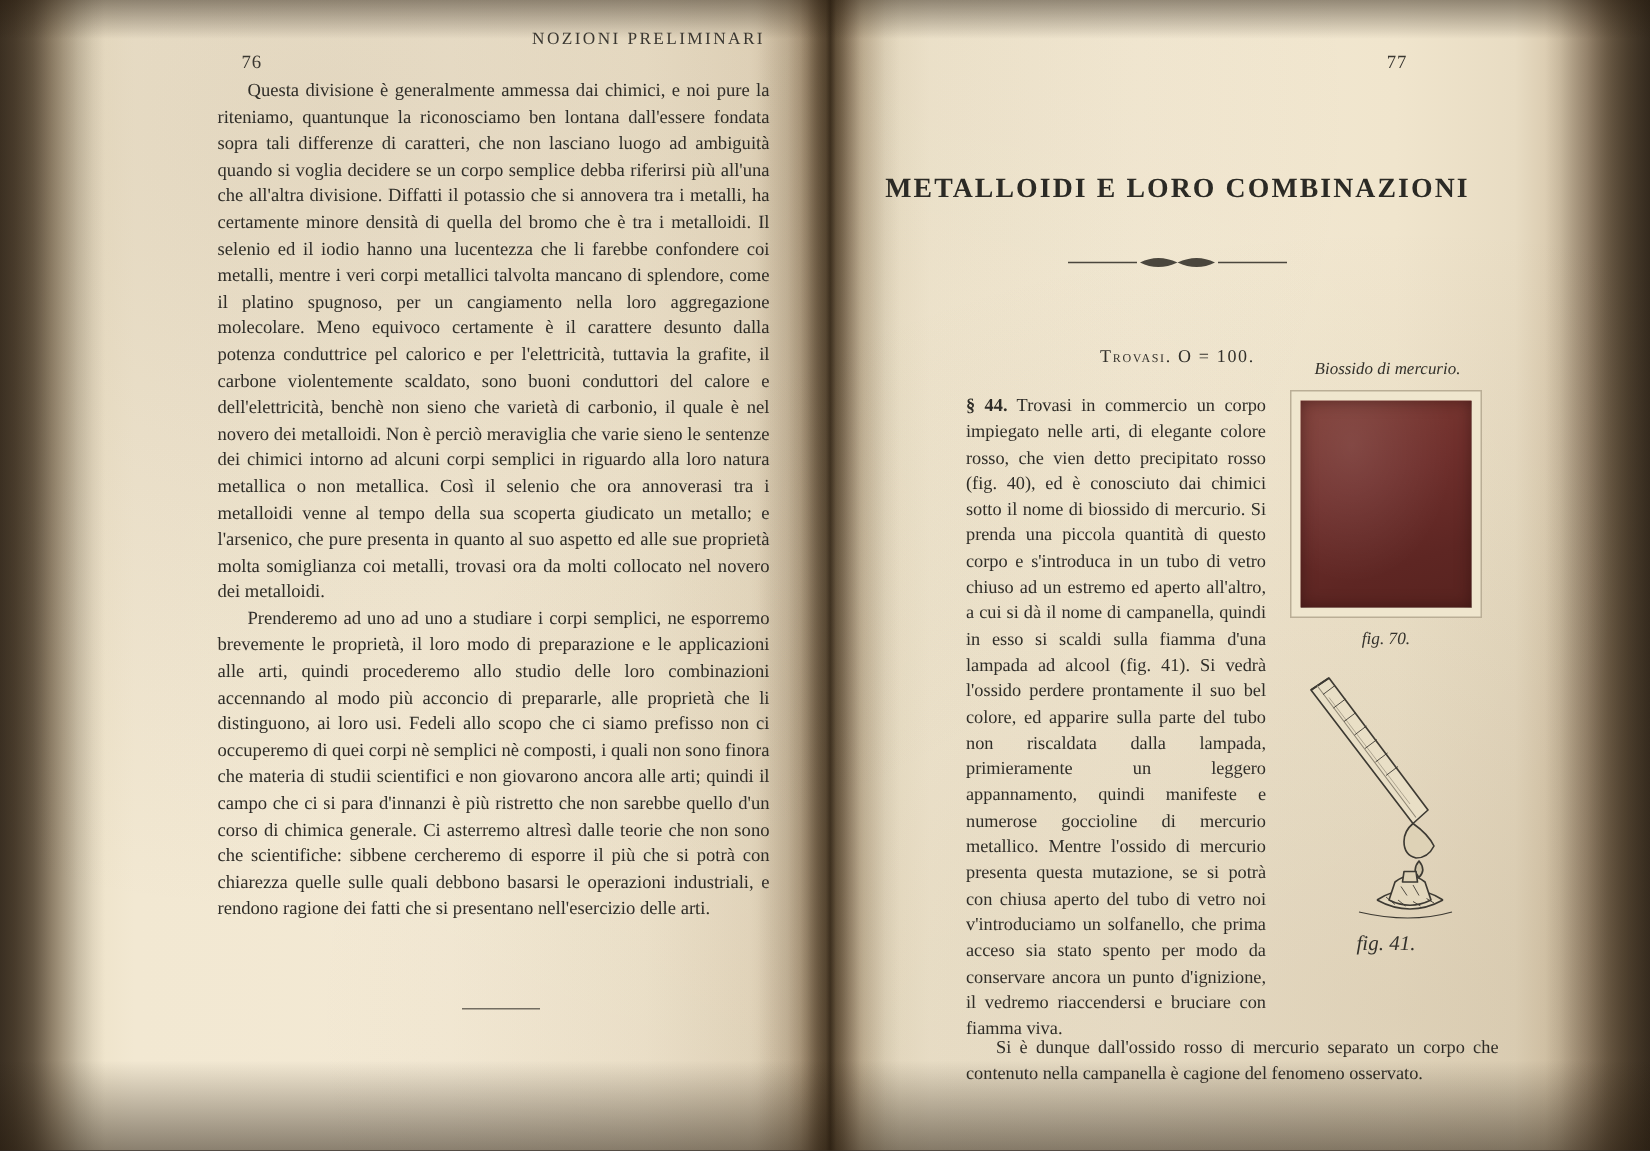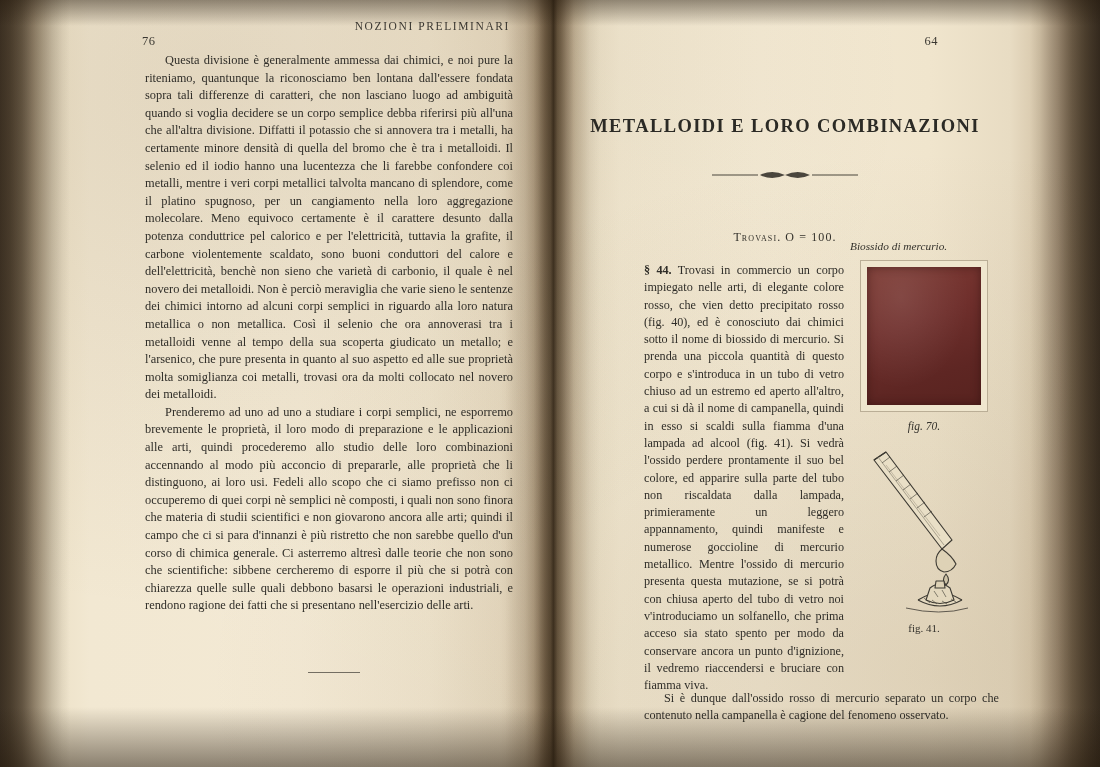--- a/index.html
+++ b/index.html
@@ -80,20 +80,21 @@
     color: #2c2b27;
   }
   #page-left  { left: 60px;  width: 450px; }
   #page-right { left: 560px; width: 450px; }
 
   .folio {
     position:absolute;
     font-size: 12.5px;
     letter-spacing: .5px;
     color:#3a3731;
+    margin-left:19px;
   }
   #folio-left  { left: 82px;  top: 34px; }
   #folio-right { right: 72px; top: 34px; }
 
   .running-head {
     position:absolute;
     left:0; right:0; top:20px;
     text-align:right;
     font-size: 11.5px;
     letter-spacing: 1.6px;
@@ -168,21 +169,21 @@
   }
   #right-text-wide {
     left: 84px; top: 690px; width: 355px;
     font-size: 12.2px;
     line-height: 17.3px;
   }
 
   
   #fig40-cap-top {
     position:absolute; left: 290px; top: 240px; width: 150px;
-    text-align:left; font-size: 11.3px; font-style: italic; color:#33312b;
+    text-align:center; font-size: 11.3px; font-style: italic; color:#33312b;
   }
   #fig40-frame {
     position:absolute; left: 300px; top: 260px;
     width: 128px; height: 152px;
     background: #efe6ce;
     padding: 7px;
     box-shadow: inset 0 0 0 1px rgba(90,70,45,0.35);
   }
   #fig40-plate {
     width: 100%; height: 100%;
@@ -195,21 +196,21 @@
     position:absolute; left: 300px; top: 420px; width: 128px;
     text-align:center; font-size: 11.5px; font-style: italic; color:#34322c;
   }
 
   
   #fig41 {
     position:absolute; left: 296px; top: 448px; width: 140px; height: 170px;
   }
   #fig41-cap {
     position:absolute; left: 300px; top: 622px; width: 128px;
-    text-align:center; font-size: 11px; color:#34322c;
+    text-align:center; font-size: 14px; font-style: italic; color:#34322c;
   }
   .sect { font-weight: bold; font-family: Liberation Serif, serif; }
 </style>
 </head>
 <body>
 
 <div id="book">
 
   <div class="page" id="page-left">
     <div class="running-head">Nozioni preliminari</div>
@@ -217,21 +218,21 @@
 
     <div class="body-col" id="left-text">
       <p class="indent">Questa divisione è generalmente ammessa dai chimici, e noi pure la riteniamo, quantunque la riconosciamo ben lontana dall'essere fondata sopra tali differenze di caratteri, che non lasciano luogo ad ambiguità quando si voglia decidere se un corpo semplice debba riferirsi più all'una che all'altra divisione. Diffatti il potassio che si annovera tra i metalli, ha certamente minore densità di quella del bromo che è tra i metalloidi. Il selenio ed il iodio hanno una lucentezza che li farebbe confondere coi metalli, mentre i veri corpi metallici talvolta mancano di splendore, come il platino spugnoso, per un cangiamento nella loro aggregazione molecolare. Meno equivoco certamente è il carattere desunto dalla potenza conduttrice pel calorico e per l'elettricità, tuttavia la grafite, il carbone violentemente scaldato, sono buoni conduttori del calore e dell'elettricità, benchè non sieno che varietà di carbonio, il quale è nel novero dei metalloidi. Non è perciò meraviglia che varie sieno le sentenze dei chimici intorno ad alcuni corpi semplici in riguardo alla loro natura metallica o non metallica. Così il selenio che ora annoverasi tra i metalloidi venne al tempo della sua scoperta giudicato un metallo; e l'arsenico, che pure presenta in quanto al suo aspetto ed alle sue proprietà molta somiglianza coi metalli, trovasi ora da molti collocato nel novero dei metalloidi.</p>
       <p class="indent">Prenderemo ad uno ad uno a studiare i corpi semplici, ne esporremo brevemente le proprietà, il loro modo di preparazione e le applicazioni alle arti, quindi procederemo allo studio delle loro combinazioni accennando al modo più acconcio di prepararle, alle proprietà che li distinguono, ai loro usi. Fedeli allo scopo che ci siamo prefisso non ci occuperemo di quei corpi nè semplici nè composti, i quali non sono finora che materia di studii scientifici e non giovarono ancora alle arti; quindi il campo che ci si para d'innanzi è più ristretto che non sarebbe quello d'un corso di chimica generale. Ci asterremo altresì dalle teorie che non sono che scientifiche: sibbene cercheremo di esporre il più che si potrà con chiarezza quelle sulle quali debbono basarsi le operazioni industriali, e rendono ragione dei fatti che si presentano nell'esercizio delle arti.</p>
     </div>
 
     <div id="left-rule"></div>
   </div>
 
   <div class="page" id="page-right">
-    <div class="folio" id="folio-right">64</div>
+    <div class="folio" id="folio-right">77</div>
 
     <div id="chapter-title">METALLOIDI E LORO COMBINAZIONI</div>
 
     <div id="ornament">
       <svg width="150" height="14" viewBox="0 0 150 14">
         <path d="M2 7 H48" stroke="#4a463d" stroke-width="1.1" fill="none"></path>
         <path d="M102 7 H148" stroke="#4a463d" stroke-width="1.1" fill="none"></path>
         <path d="M50 7 Q62 1 75 7 Q88 13 100 7 Q88 1 75 7 Q62 13 50 7 Z" fill="#4a463d"></path>
       </svg>
     </div>

